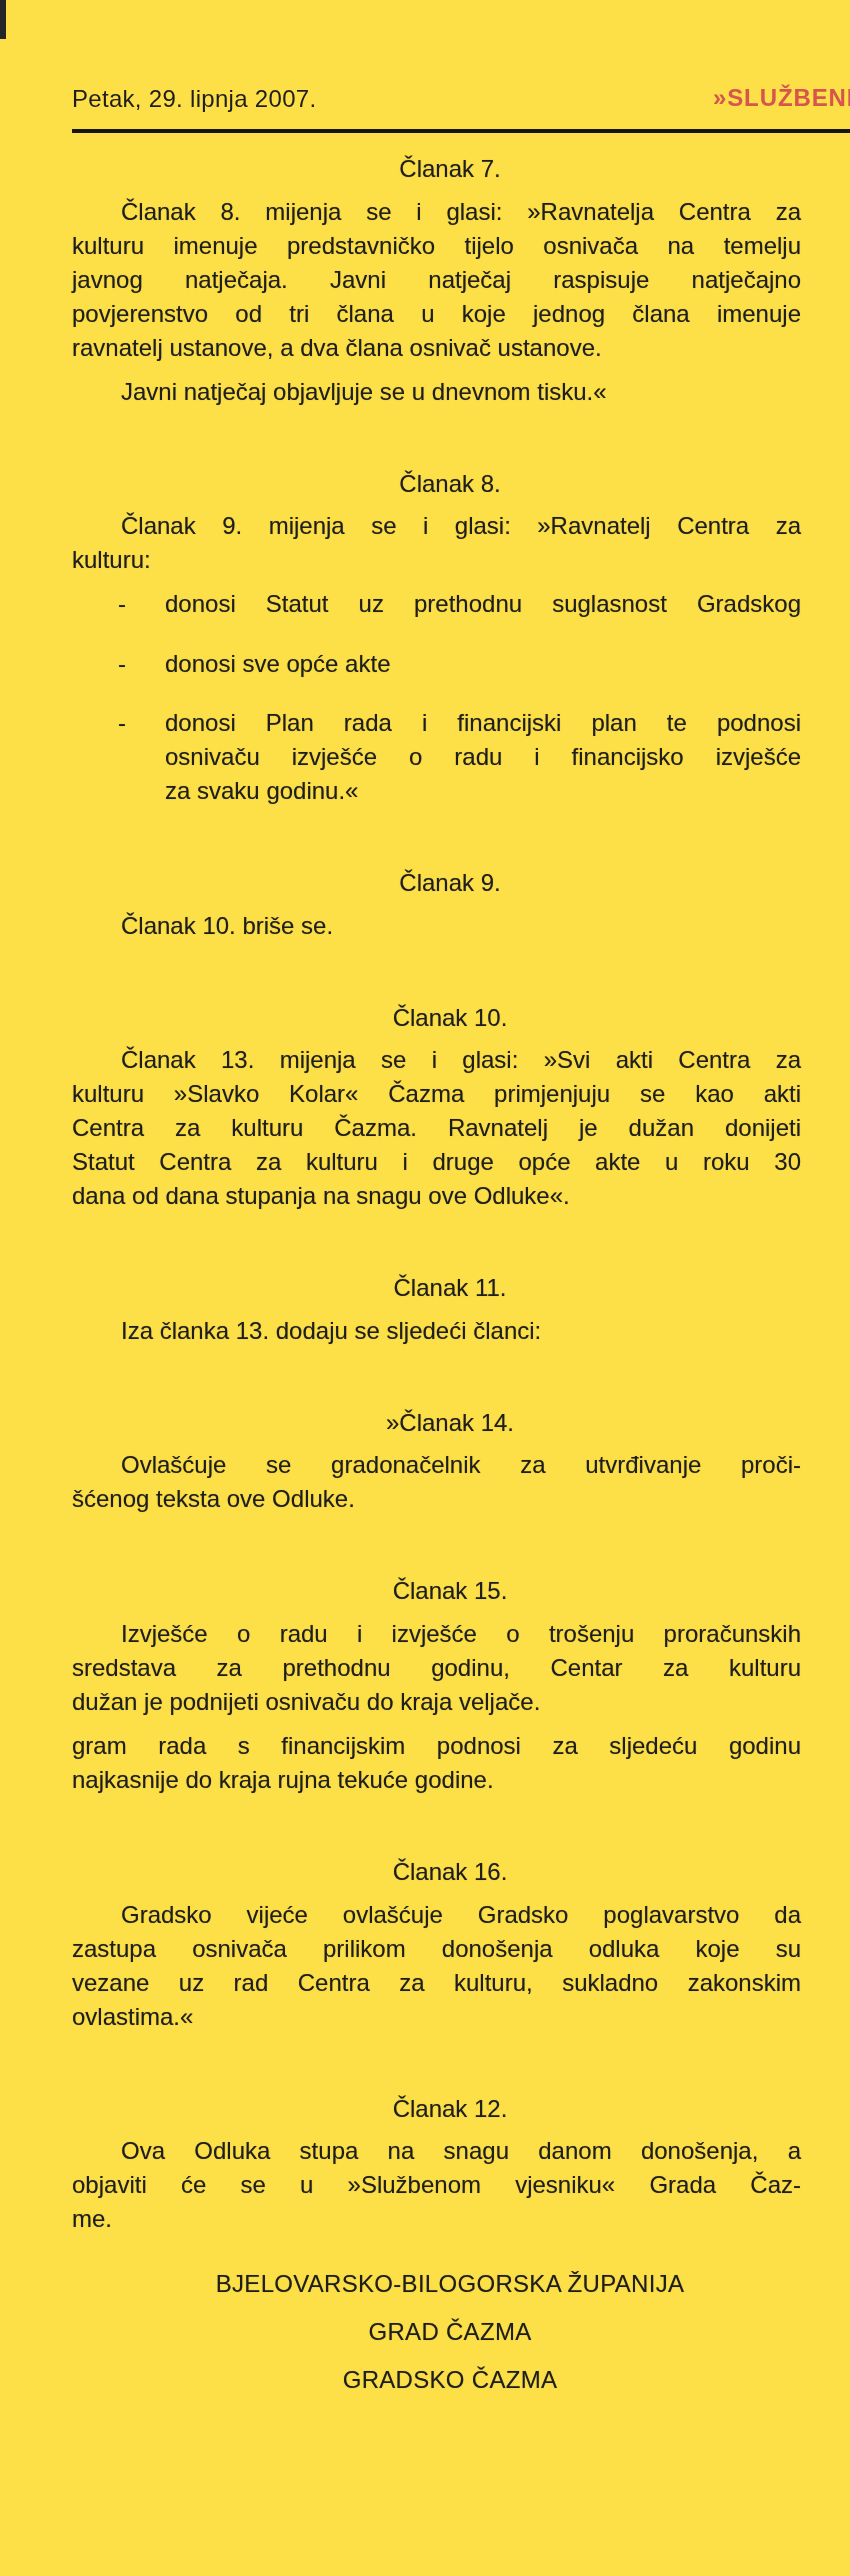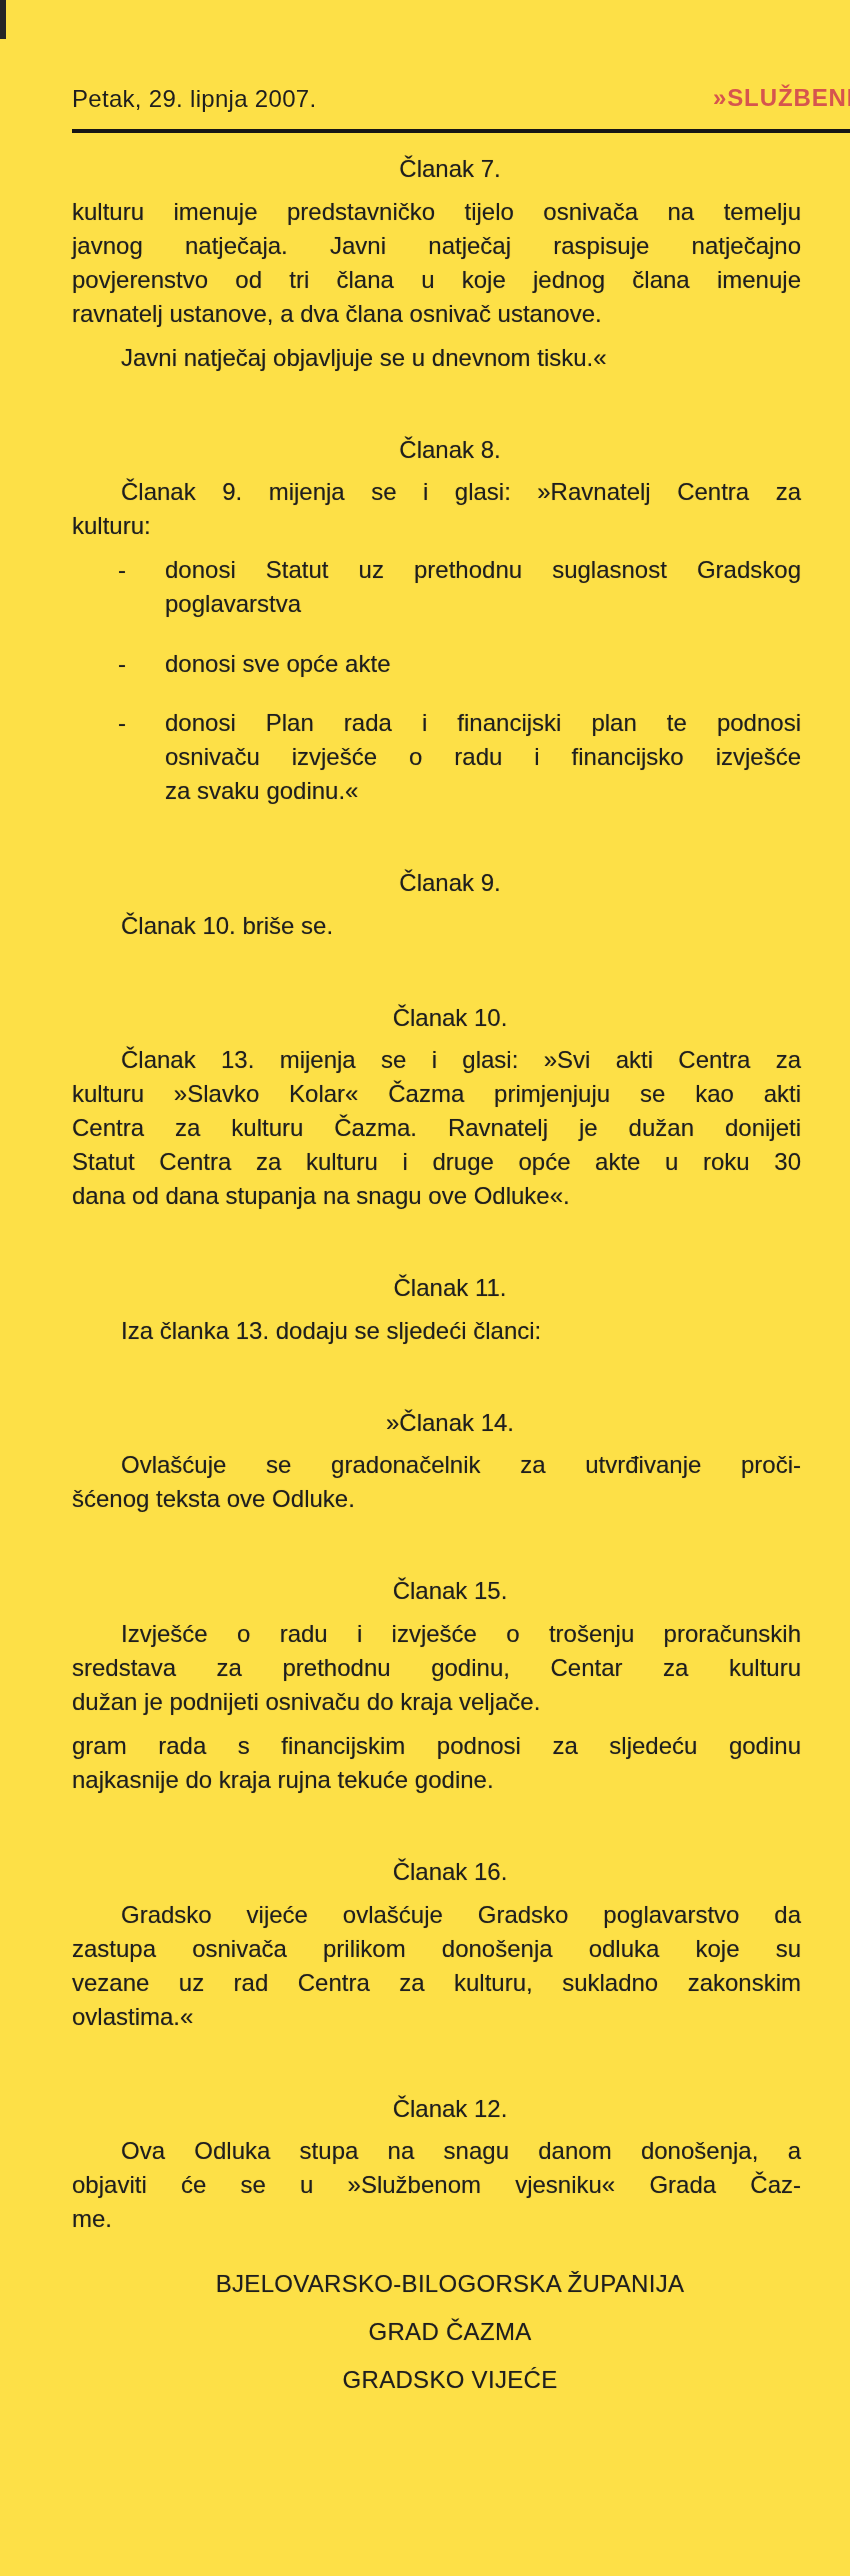--- a/index.html
+++ b/index.html
@@ -48,38 +48,38 @@
   <div class="header">
     <span class="date">Petak, 29. lipnja 2007.</span>
     <span class="masthead" style="color: rgb(214, 85, 78);">»SLUŽBENI</span>
   </div>
 
   <div class="rule"></div>
 
   <div class="content">
       <div class="sec-heading first">Članak 7.</div>
       <div class="para">
+        <div class="line first-indent">Članak 8. mijenja se i glasi: »Ravnatelja Centra za</div>
         <div class="line">kulturu imenuje predstavničko tijelo osnivača na temelju</div>
         <div class="line">javnog natječaja. Javni natječaj raspisuje natječajno</div>
         <div class="line">povjerenstvo od tri člana u koje jednog člana imenuje</div>
         <div class="line last">ravnatelj ustanove, a dva člana osnivač ustanove.</div>
       </div>
       <div class="para">
         <div class="line last first-indent">Javni natječaj objavljuje se u dnevnom tisku.«</div>
       </div>
       <div class="sec-heading">Članak 8.</div>
       <div class="para">
         <div class="line first-indent">Članak 9. mijenja se i glasi: »Ravnatelj Centra za</div>
         <div class="line last">kulturu:</div>
       </div>
       <div class="list">
         <div class="list-item">
           <span class="marker">-</span>
           <div class="line">donosi Statut uz prethodnu suglasnost Gradskog</div>
-          <div class="line last">poglavarstva</div>
         </div>
         <div class="list-item">
           <span class="marker">-</span>
           <div class="line last">donosi sve opće akte</div>
         </div>
         <div class="list-item">
           <span class="marker">-</span>
           <div class="line">donosi Plan rada i financijski plan te podnosi</div>
           <div class="line">osnivaču izvješće o radu i financijsko izvješće</div>
           <div class="line last">za svaku godinu.«</div>
@@ -125,17 +125,17 @@
       </div>
       <div class="sec-heading">Članak 12.</div>
       <div class="para">
         <div class="line first-indent">Ova Odluka stupa na snagu danom donošenja, a</div>
         <div class="line">objaviti će se u »Službenom vjesniku« Grada Čaz-</div>
         <div class="line last">me.</div>
       </div>
       <div class="doc-footer">
         <div>BJELOVARSKO-BILOGORSKA ŽUPANIJA</div>
         <div>GRAD ČAZMA</div>
-        <div>GRADSKO VIJEĆE</div>
+        <div>GRADSKO ČAZMA</div>
       </div>
     </div>
 </div>
 
 
 </body></html>

